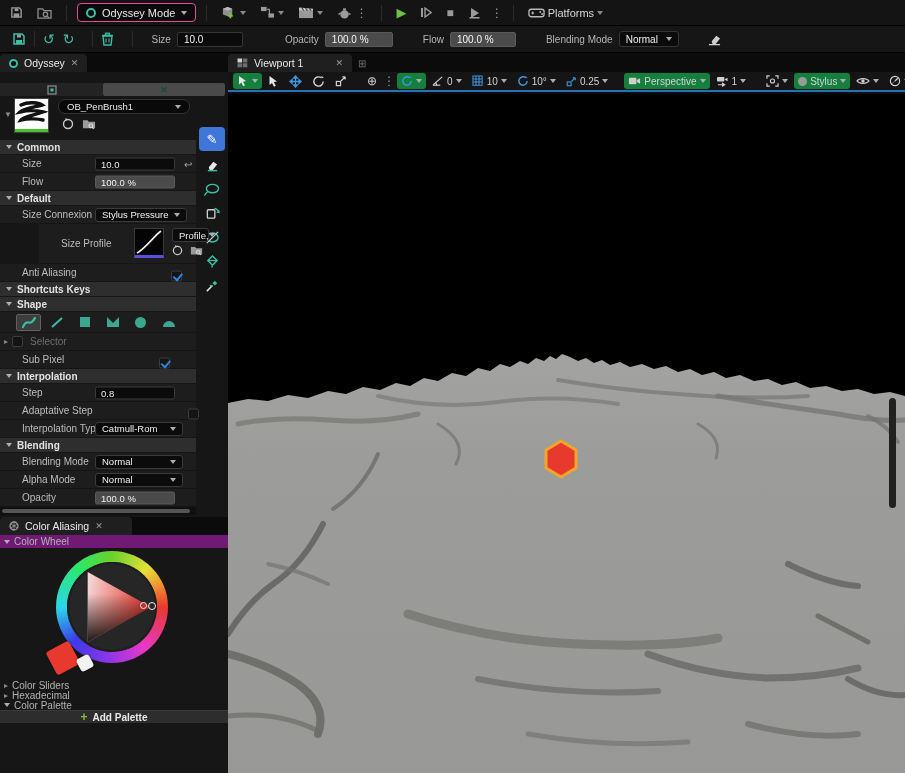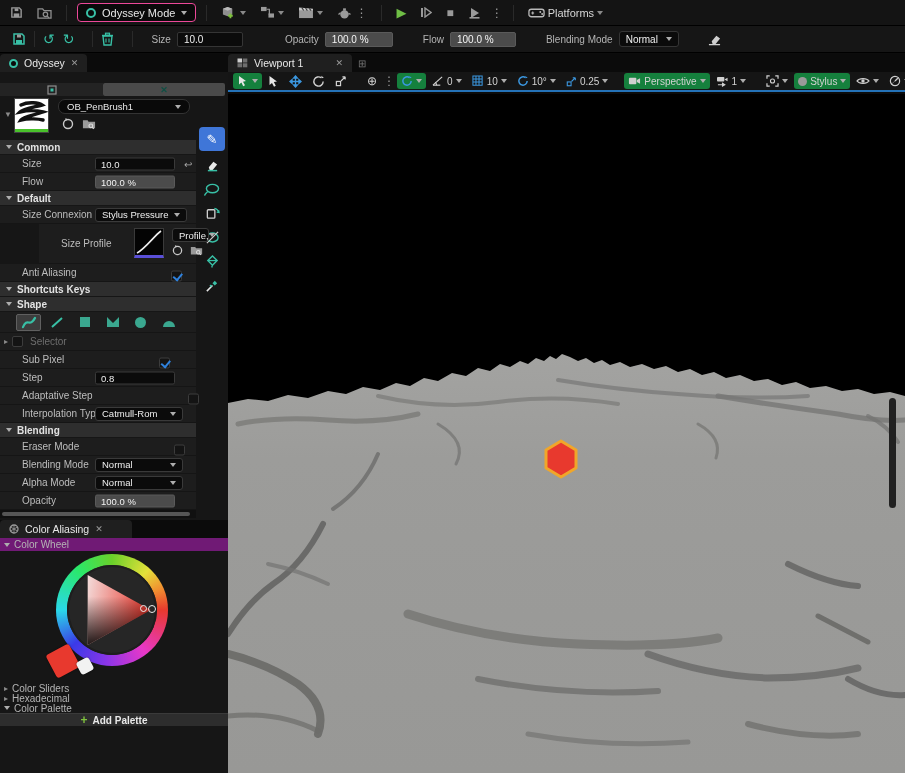--- a/index.html
+++ b/index.html
@@ -428,20 +428,24 @@
         <div class="prow" style="padding-left:4px;">
           <span style="color:#8a8a8a;font-size:8px;margin-right:4px;">▸</span>
           <span class="chk" style="margin-right:7px;"></span>
           <span style="color:#6e6e6e;">Selector</span>
         </div>
         <div class="prow">
           <span>Sub Pixel</span>
           <span class="ctrl chk on"></span>
         </div>
 
+        <div class="sechdr">
+            <span class="chev"></span>
+            <span>Interpolation</span>
+          </div>
         <div class="prow">
           <span>Step</span>
           <span class="ctrl inbox">
               <span>0.8</span>
             </span>
         </div>
         <div class="prow">
           <span>Adaptative Step</span>
           <span class="ctrl chk"></span>
         </div>
@@ -450,24 +454,20 @@
           <span class="ctrl pddl" style="width:88px;">
               <span>Catmull-Rom</span>
               <span class="chev"></span>
             </span>
         </div>
 
         <div class="sechdr">
             <span class="chev"></span>
             <span>Blending</span>
           </div>
-        <div class="prow">
-          <span>Eraser Mode</span>
-          <span class="ctrl chk"></span>
-        </div>
         <div class="prow">
           <span>Blending Mode</span>
           <span class="ctrl pddl" style="width:88px;">
               <span>Normal</span>
               <span class="chev"></span>
             </span>
         </div>
         <div class="prow">
           <span>Alpha Mode</span>
           <span class="ctrl pddl" style="width:88px;">

